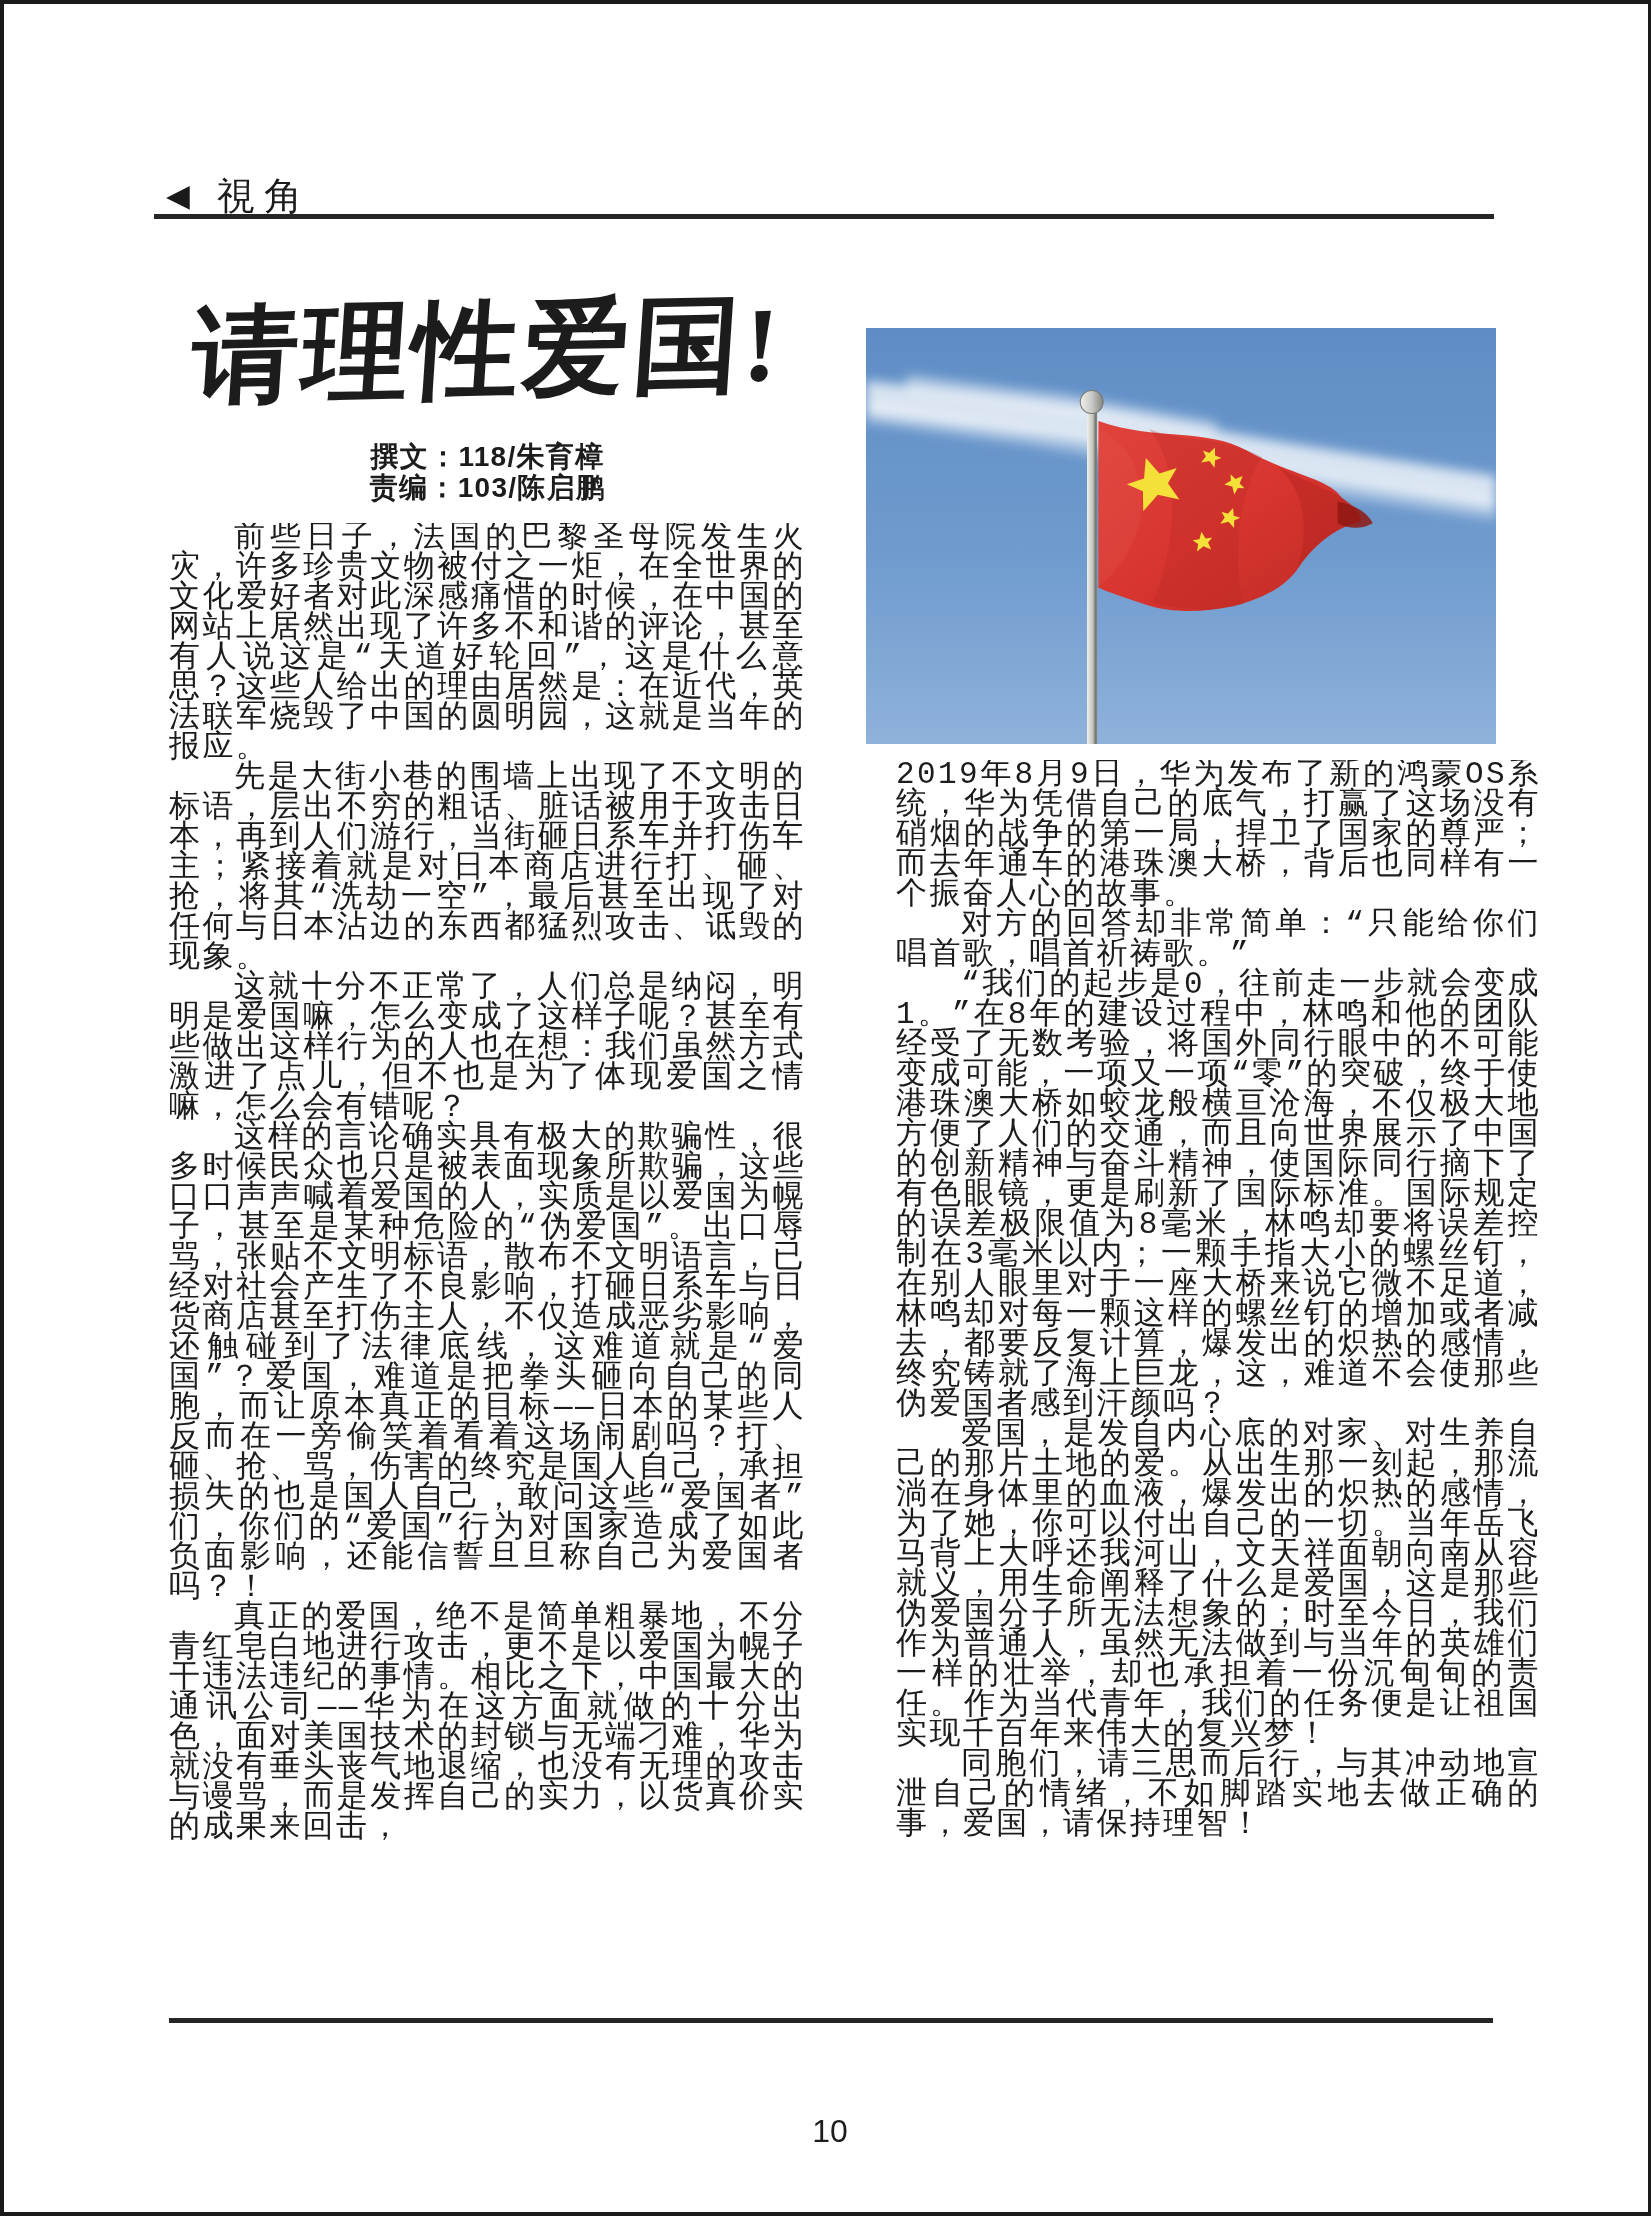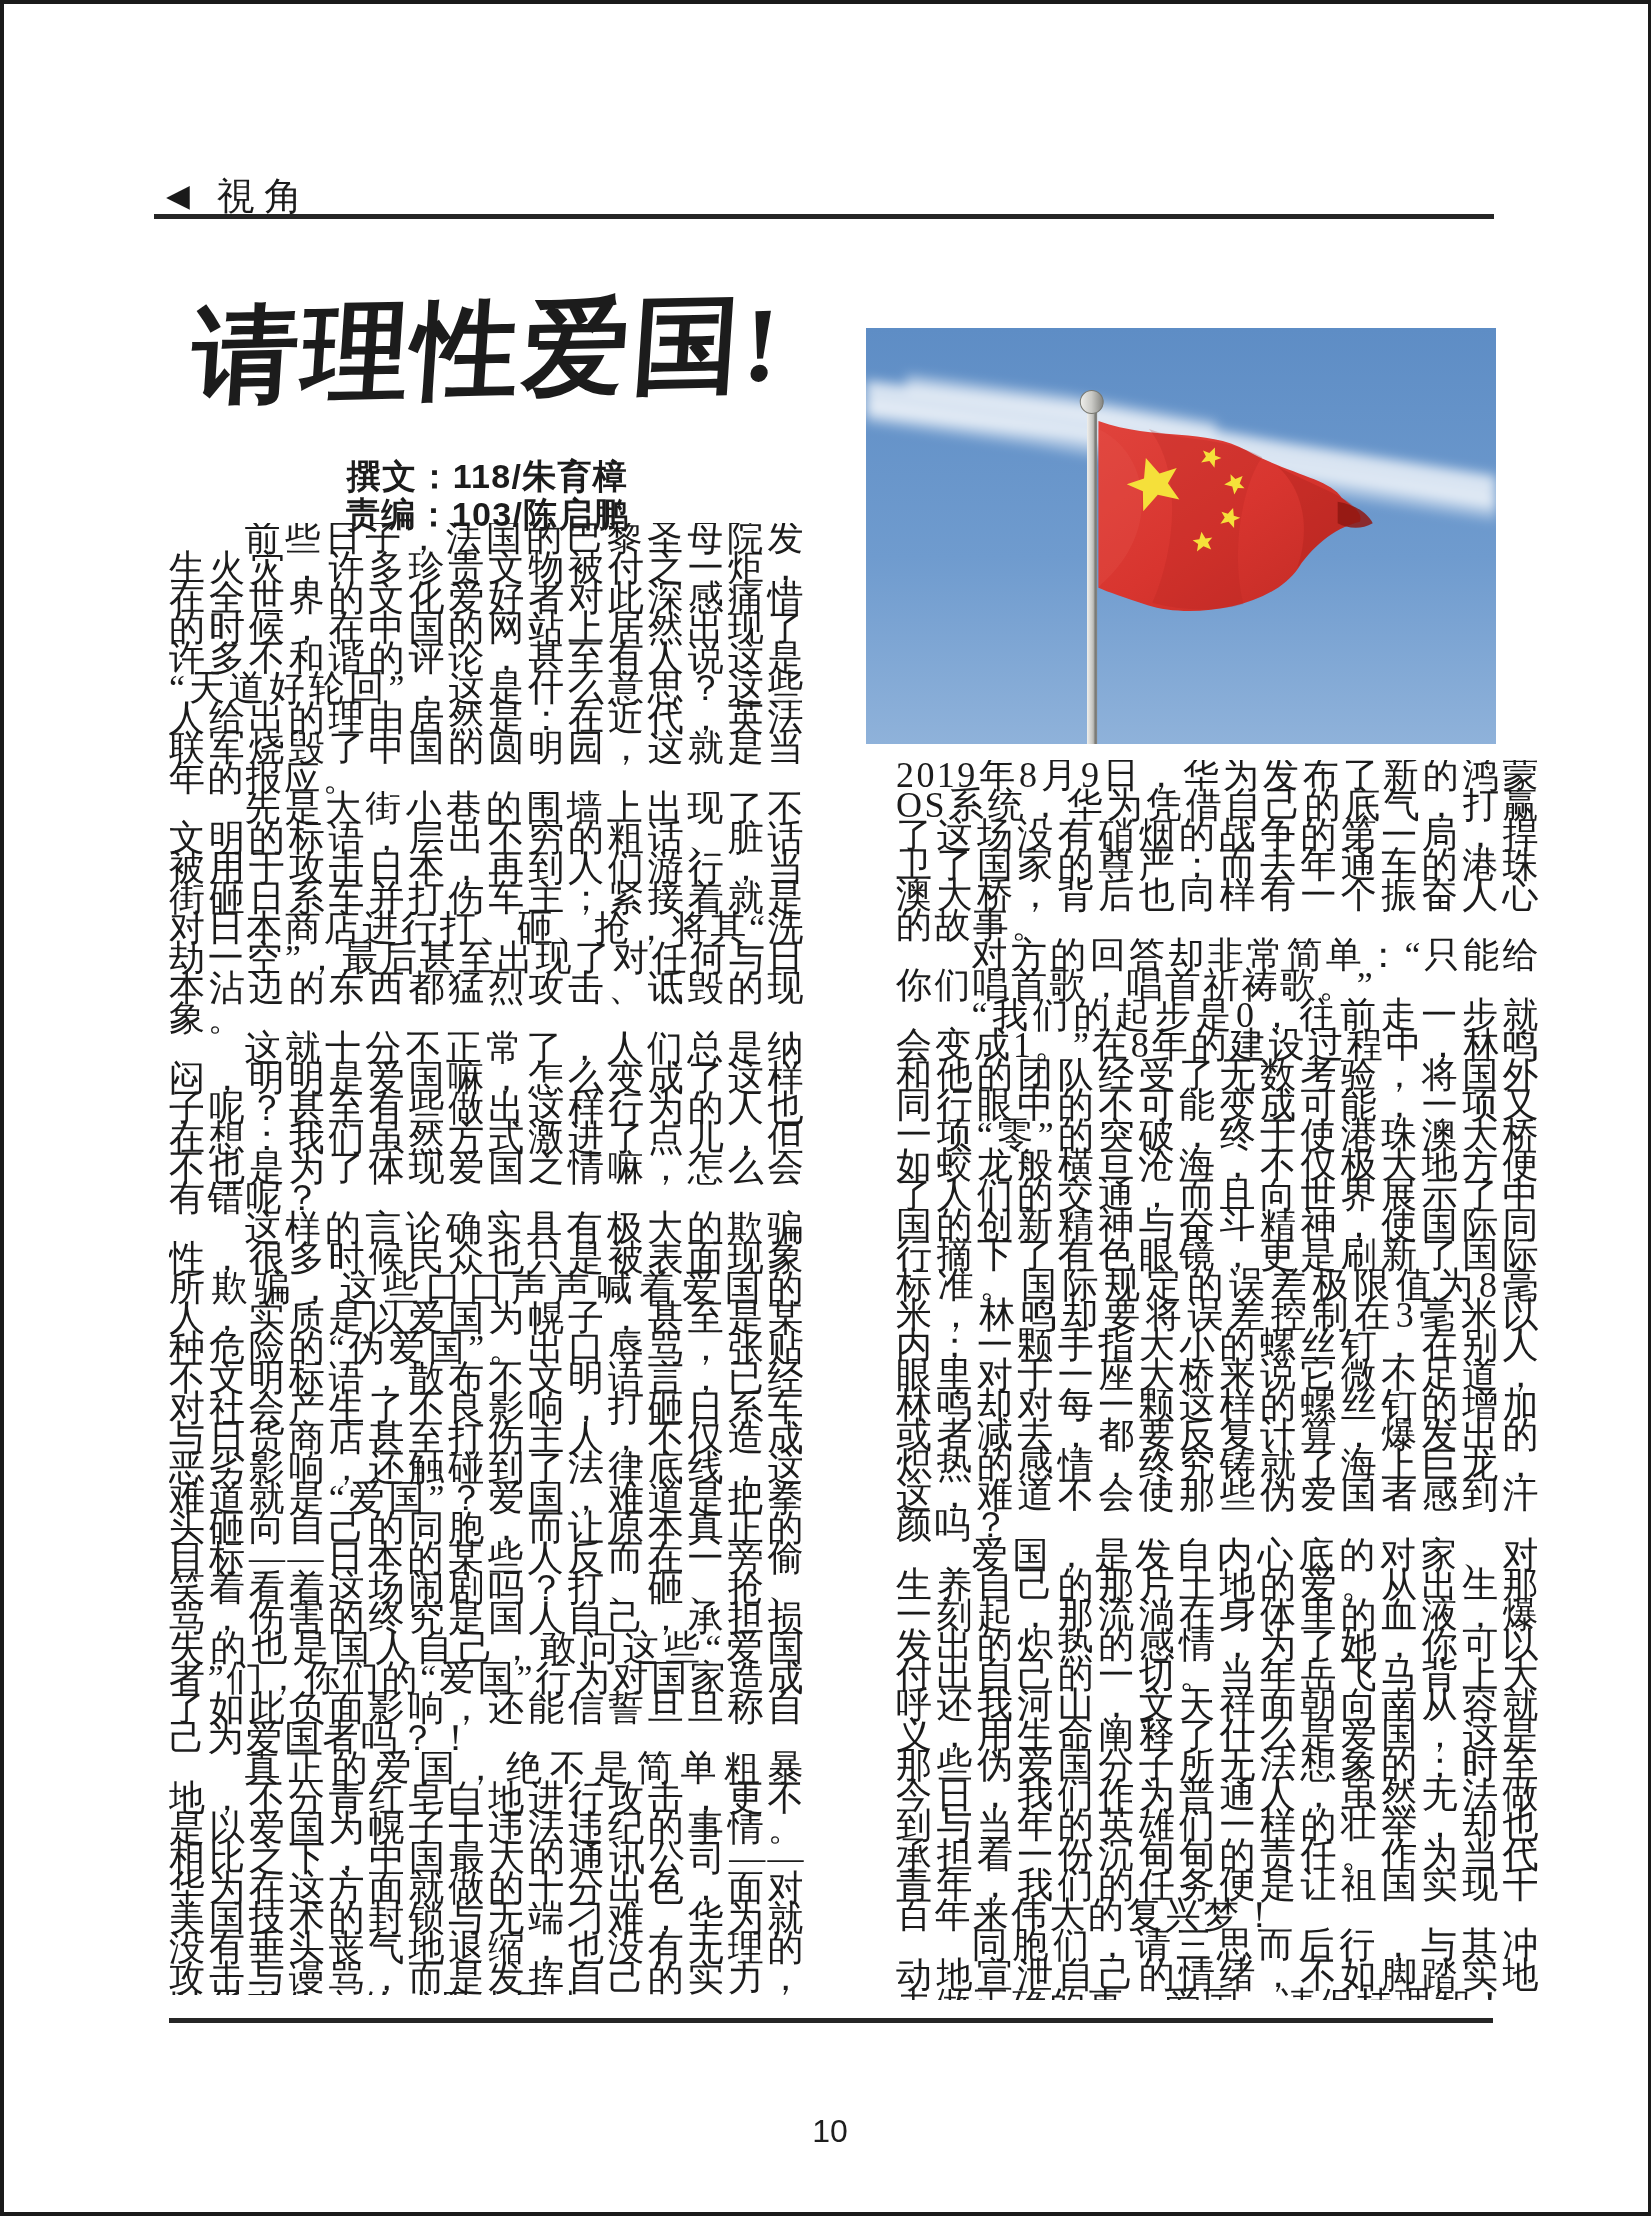--- a/index.html
+++ b/index.html
@@ -44,36 +44,37 @@
   .article-title {
     margin: 0;
     font-size: 106px;
     font-weight: 900;
     letter-spacing: 4px;
     transform: skewX(-5deg) rotate(-1.2deg);
     white-space: nowrap;
     font-family: "Liberation Serif", "DejaVu Serif", serif;
   }
   .byline {
-    margin-top: 35px;
+    margin-top: 19px;
     font-family: "Liberation Sans", "DejaVu Sans", sans-serif;
     font-weight: 700;
-    font-size: 34px;
+    font-size: 28px;
     line-height: 1.12;
     letter-spacing: 1.3px;
   }
   
   .body-text {
     position: absolute;
-    font-size: 36px;
+    font-size: 31px;
     line-height: 30px;
     letter-spacing: 2.4px;
     text-align: justify;
     text-justify: inter-character;
     overflow: hidden;
+    font-family: Liberation Mono, monospace;
   }
   .col-left  { left: 165px;  top: 519px;  width: 637px; height: 1472px; }
   .col-right { left: 892px; top: 756px; width: 645px; height: 1240px; }
   .body-text p { margin: 0; text-indent: 2.1em; }
   .body-text p.no-indent { text-indent: 0; }
   
   .photo-frame {
     position: absolute;
     left: 862px; top: 324px;
     width: 630px; height: 416px;

